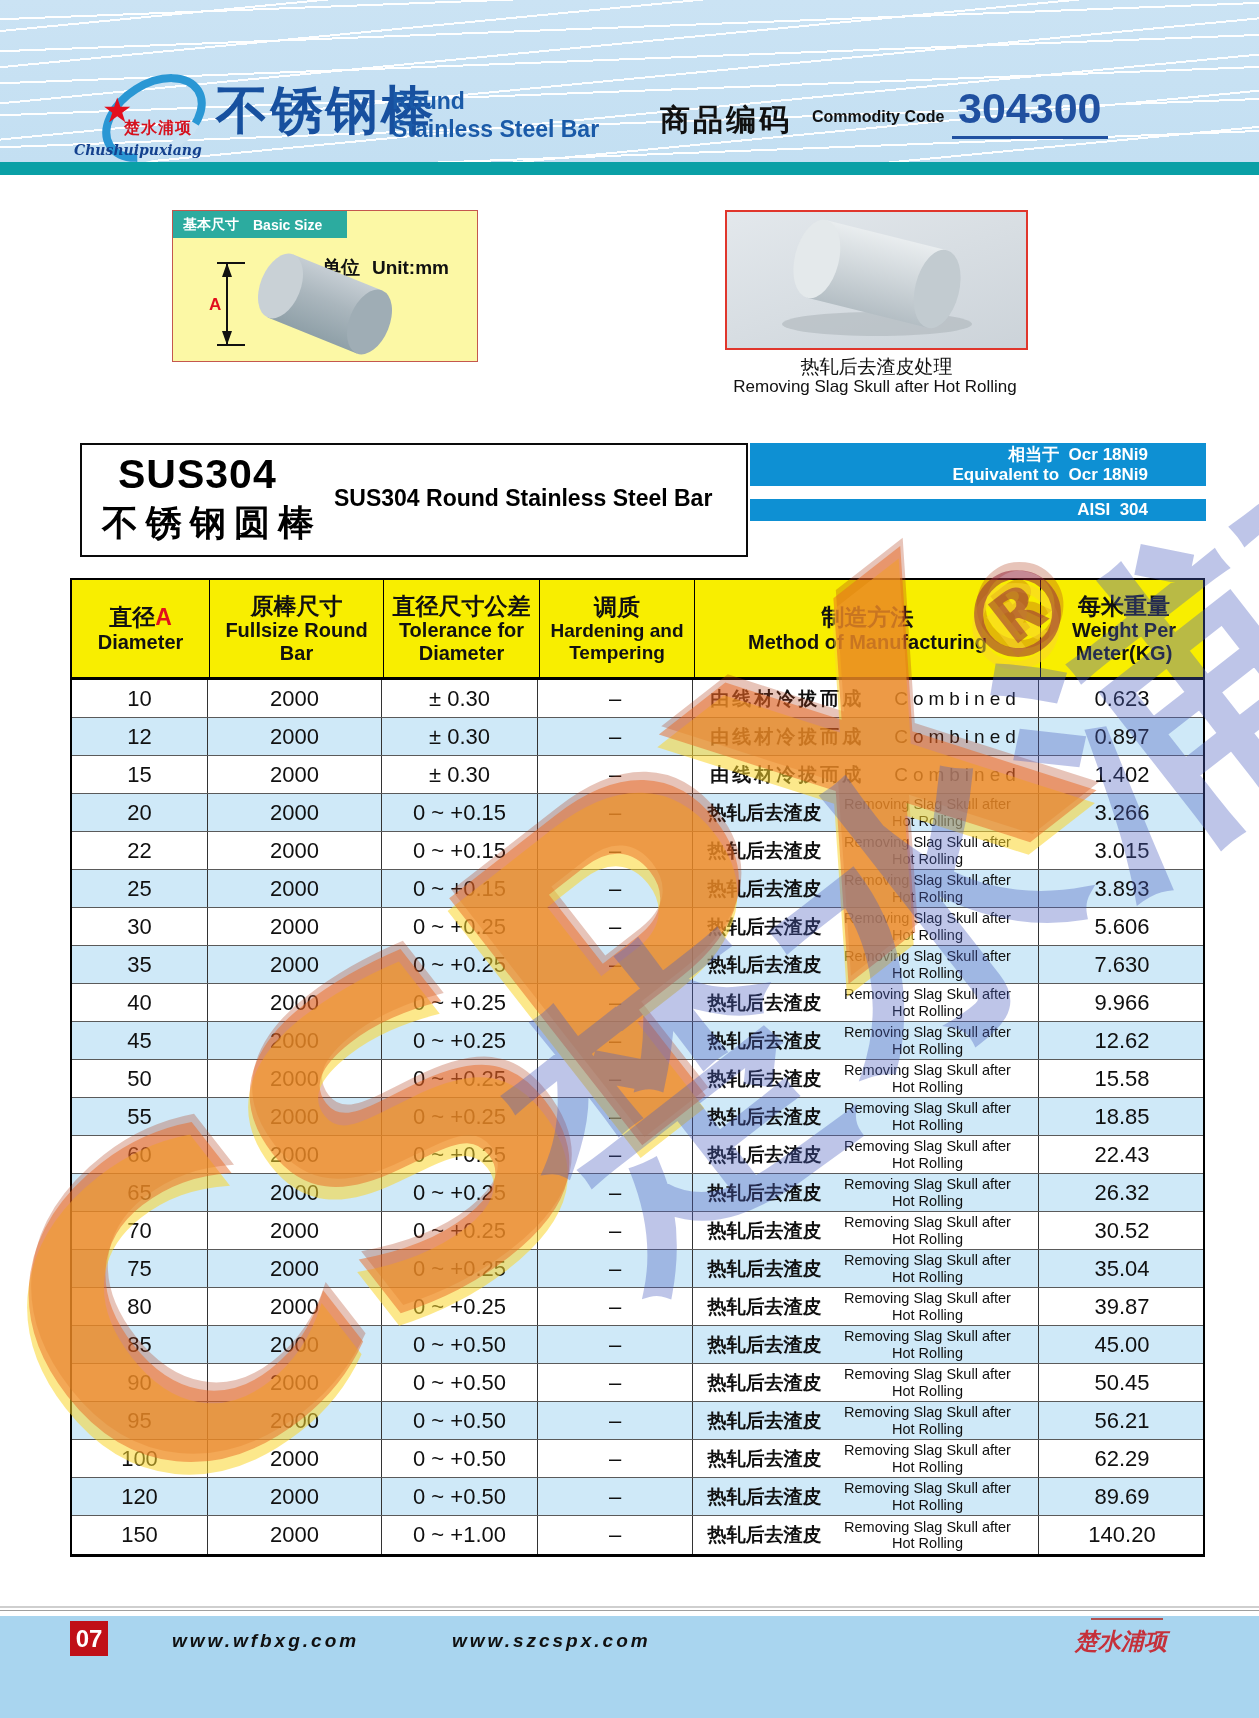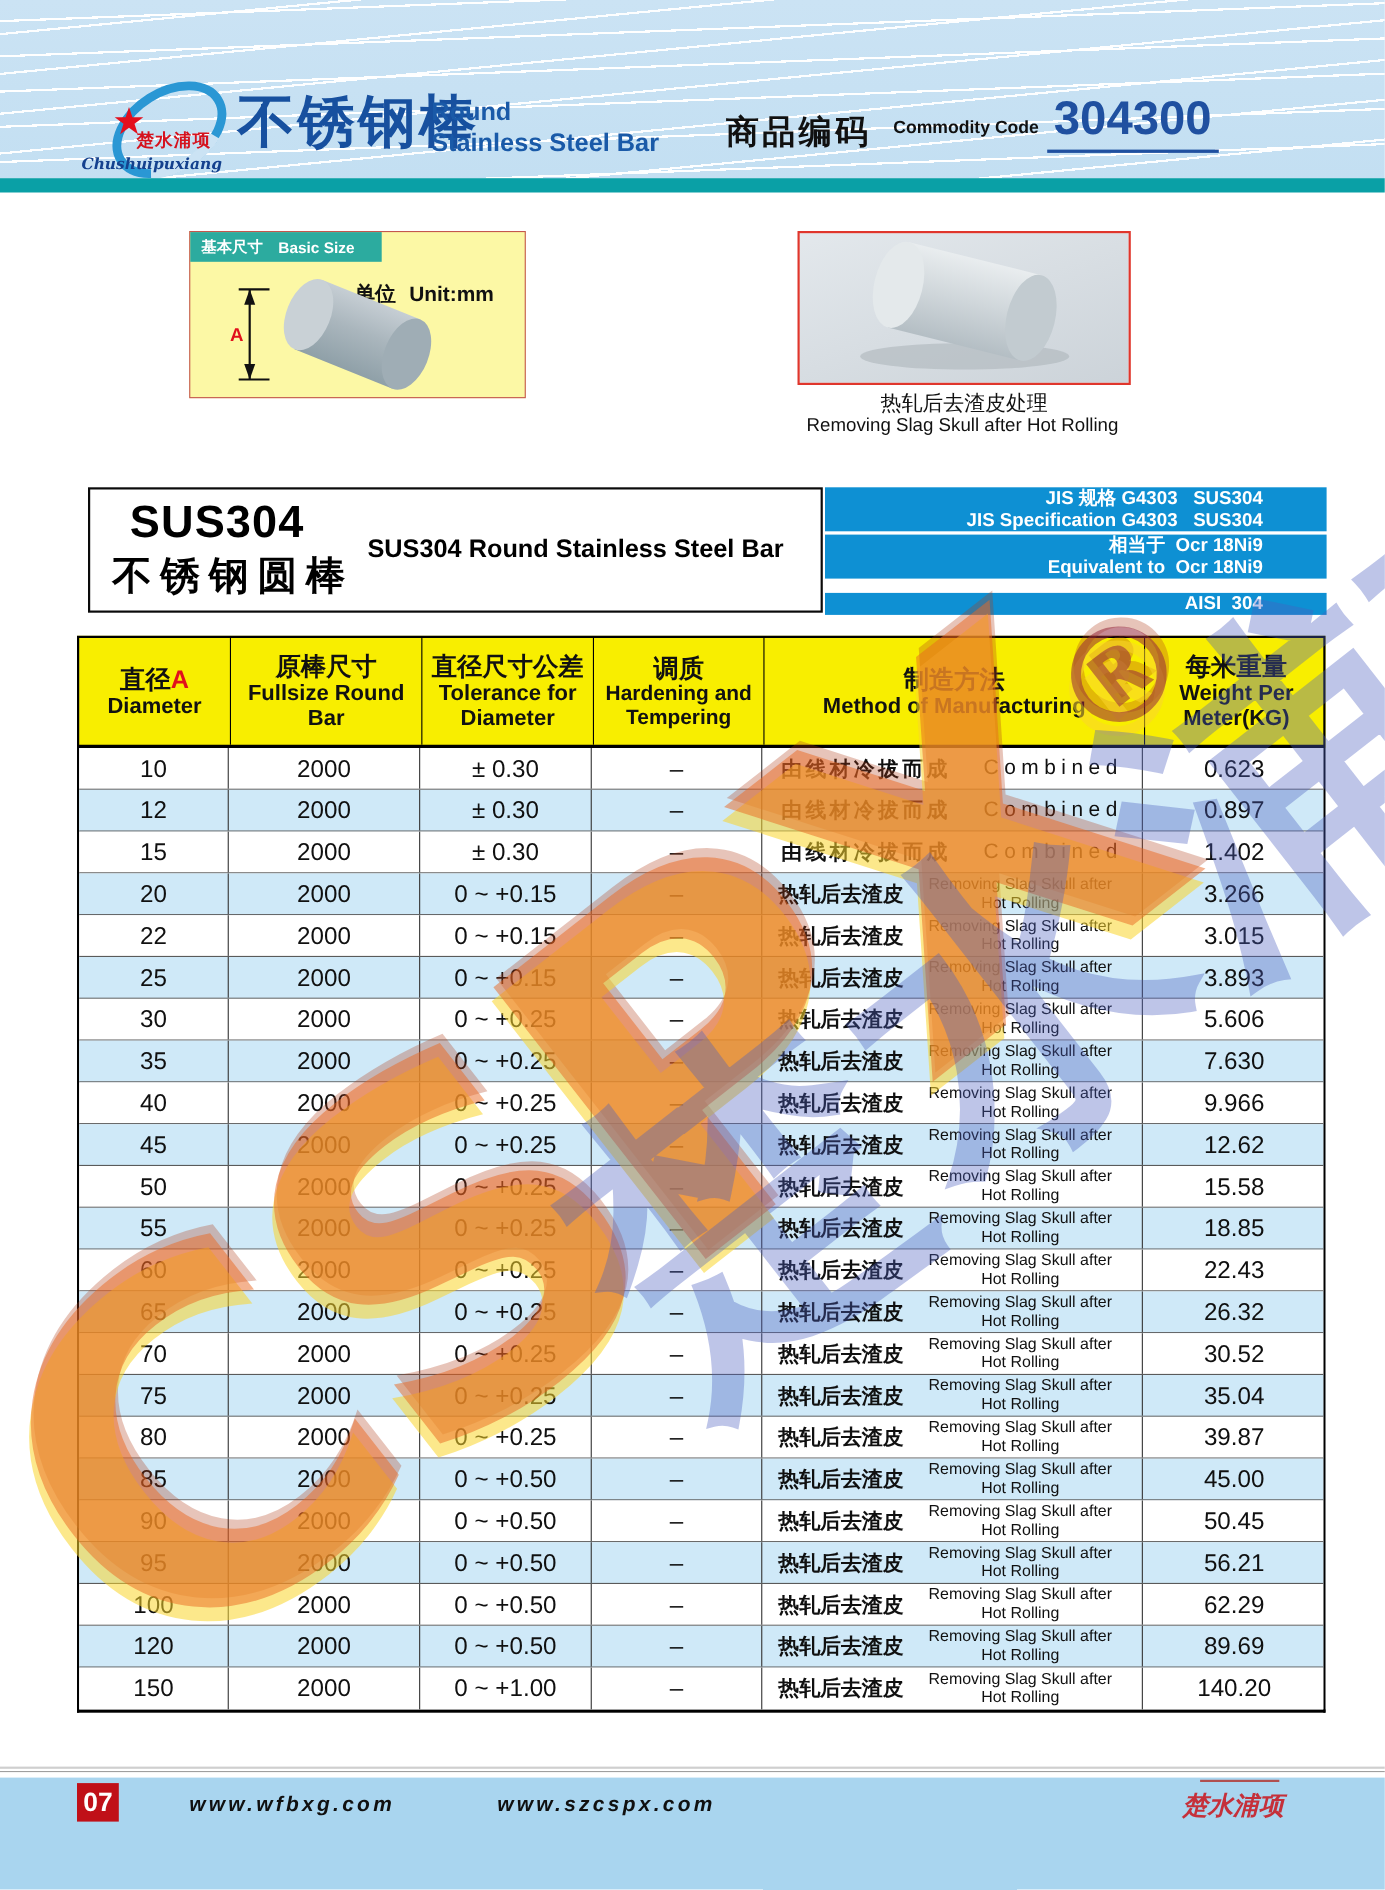--- a/index.html
+++ b/index.html
@@ -184,24 +184,20 @@
   </div>
   <div class="photo-caption-cn">热轧后去渣皮处理</div>
   <div class="photo-caption-en">Removing Slag Skull after Hot Rolling</div>
 
   <div class="sus-box">
     <div class="sus-name">SUS304</div>
     <div class="sus-name-cn">不锈钢圆棒</div>
     <div class="sus-desc">SUS304 Round Stainless Steel Bar</div>
   </div>
   <div class="spec-bars">
-    <div class="spec-bar b1">
-      <div class="spec-line">JIS 规格 G4303   SUS304</div>
-      <div class="spec-line">JIS Specification G4303   SUS304</div>
-    </div>
     <div class="spec-bar b2">
       <div class="spec-line">相当于  Ocr 18Ni9</div>
       <div class="spec-line">Equivalent to  Ocr 18Ni9</div>
     </div>
     <div class="spec-bar b3">
       <div class="spec-line">AISI  304</div>
     </div>
   </div>
 
   <div class="spec-table">

